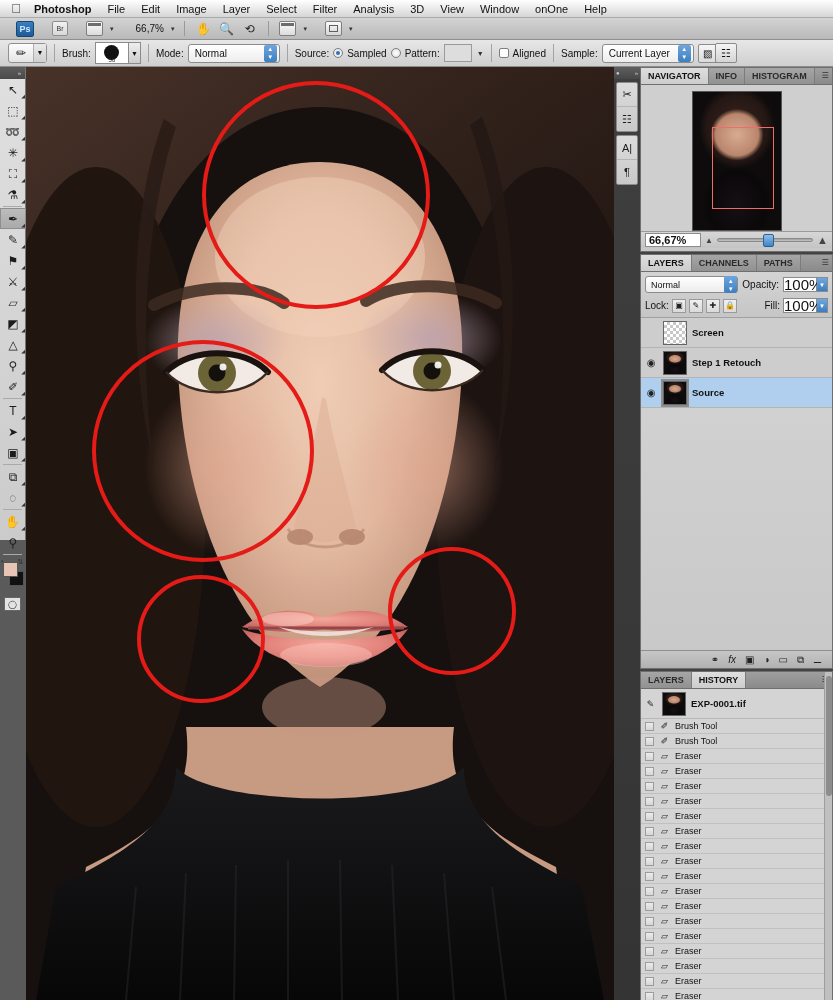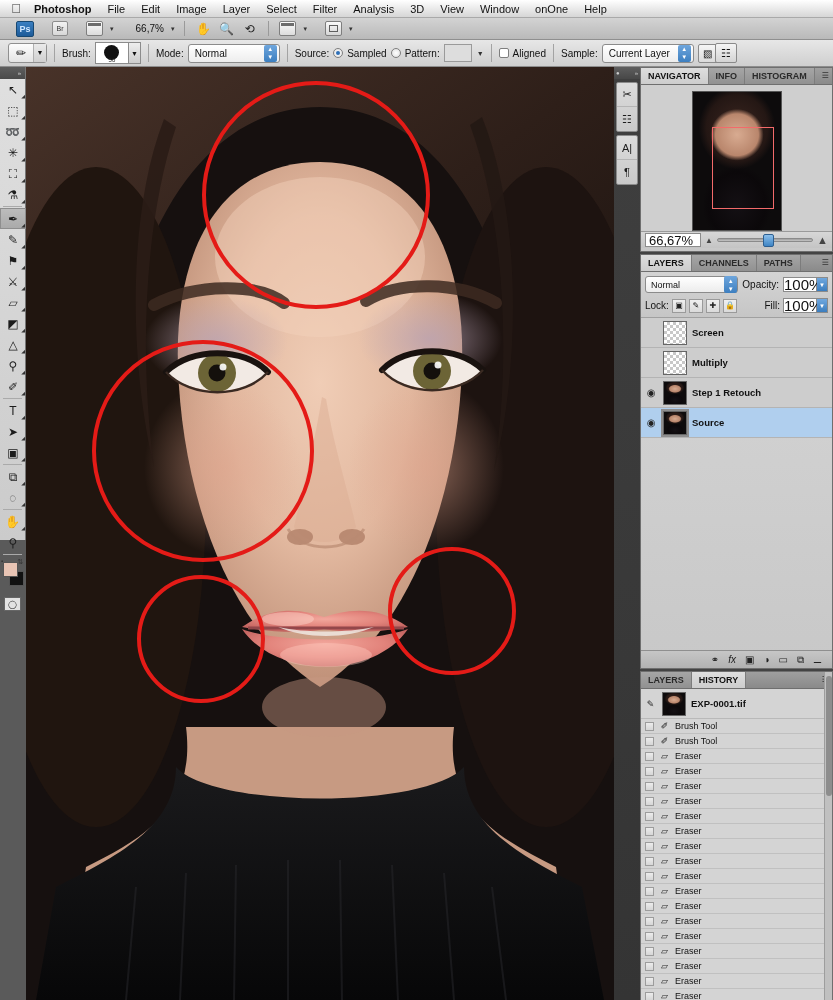--- a/index.html
+++ b/index.html
@@ -171,21 +171,21 @@
   .ptab.active{background:linear-gradient(#dedede,#cdcdcd);color:#111;}
   .panel-menu{position:absolute;right:3px;top:3px;font-size:8px;color:#333;}
 
   
   .nav-body{background:#cfcfcf;padding:6px 4px 0 4px;display:flex;justify-content:center;}
   .nav-thumb{
     width:90px;height:140px;background:#0d0b0c;position:relative;overflow:hidden;border:1px solid #555;
   }
   .nav-view{position:absolute;left:19px;top:35px;width:62px;height:82px;border:1.5px solid #f36a6a;}
   .nav-foot{height:17px;background:linear-gradient(#d7d7d7,#c4c4c4);display:flex;align-items:center;gap:4px;padding:0 4px;border-top:1px solid #9a9a9a;}
-  .nav-zoomfield{width:56px;height:14px;background:#fff;border:1px solid #8c8c8c;font-size:13px;line-height:13px;padding-left:3px;}
+  .nav-zoomfield{width:56px;height:14px;background:#fff;border:1px solid #8c8c8c;font-size:11px;line-height:13px;padding-left:3px;font-weight:bold;}
   .mount-sm{font-size:8px;color:#444;}
   .mount-lg{font-size:11px;color:#444;}
   .slider{flex:1;height:4px;background:linear-gradient(#9d9d9d,#c5c5c5);border:1px solid #8a8a8a;border-radius:2px;position:relative;}
   .slider .knob{position:absolute;left:48%;top:-5px;width:11px;height:13px;background:linear-gradient(#8cc0ec,#3e84c4);border:1px solid #2d5f91;border-radius:2px;}
 
   
   .lay-controls{padding:4px;background:linear-gradient(#d4d4d4,#c6c6c6);}
   .lay-row1{display:flex;align-items:center;gap:4px;}
   .blend-select{flex:1;height:17px;border:1px solid #8b8b8b;border-radius:3px;background:linear-gradient(#fff,#ececec);display:flex;align-items:center;padding-left:5px;font-size:9px;}
   .numfield{width:34px;height:15px;border:1px solid #8b8b8b;background:#fff;font-size:15px;line-height:14px;text-align:center;}
@@ -609,25 +609,20 @@
           </div>
         </div>
       </div>
       <div class="layers-list" id="layers-list">
           <div class="layer">
             <span class="eye off">◉</span>
             <span class="lthumb empty"></span>
             <span class="lname">Screen</span>
           </div>
           <div class="layer">
-            <span class="eye off">◉</span>
-            <span class="lthumb empty"></span>
-            <span class="lname">Multiply</span>
-          </div>
-          <div class="layer">
             <span class="eye">◉</span>
             <span class="lthumb ">
               <span class="mini-face"></span>
             </span>
             <span class="lname">Step 1 Retouch</span>
           </div>
           <div class="layer sel">
             <span class="eye">◉</span>
             <span class="lthumb  sel-ring">
               <span class="mini-face"></span>

